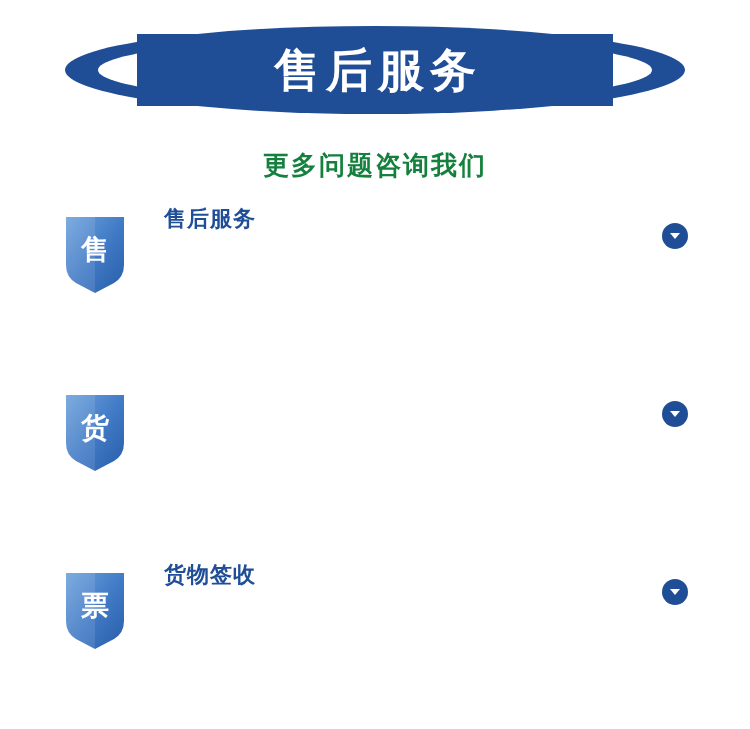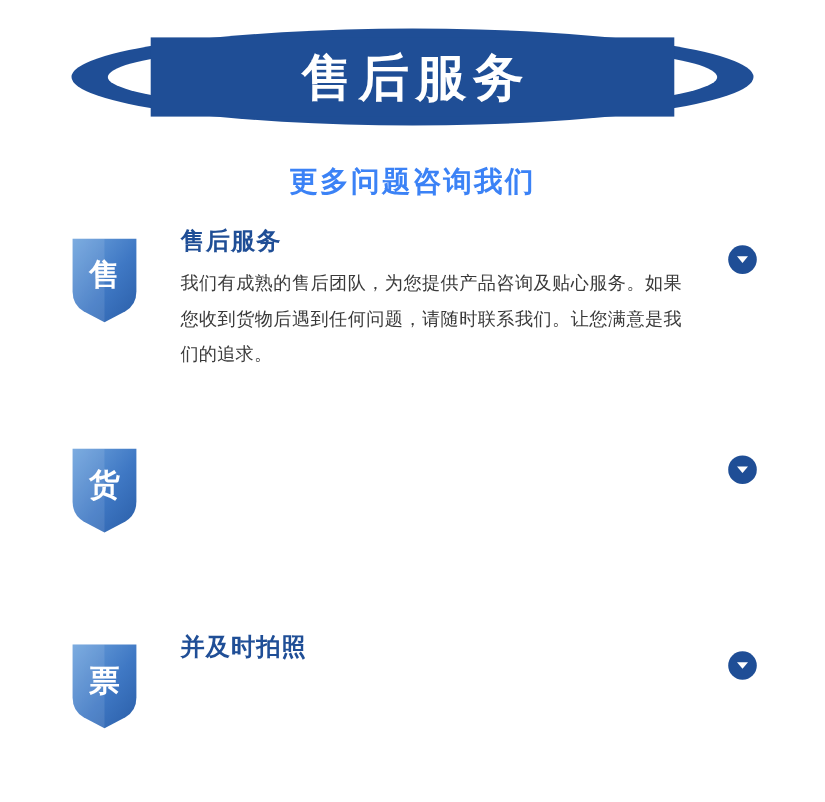--- a/index.html
+++ b/index.html
@@ -68,21 +68,21 @@
     text-indent: 6px;
     font-family: "Liberation Sans", sans-serif;
   }
 
   .subtitle {
     position: absolute;
     left: 0;
     top: 148px;
     width: 750px;
     text-align: center;
-    color: #3b82f6;
+    color: #15803d;
     font-size: 26px;
     font-weight: bold;
     letter-spacing: 2px;
   }
 
   
   .sections {
     position: absolute;
     left: 0;
     top: 205px;
@@ -184,21 +184,20 @@
               <stop offset="100%" stop-color="#2a5ea8"></stop>
             </linearGradient>
           </defs>
           <path d="M4 6 L62 6 L62 54 Q62 66 52 72 L33 82 L14 72 Q4 66 4 54 Z" fill="url(#g1)"></path>
           <path d="M4 6 L33 6 L33 82 L14 72 Q4 66 4 54 Z" fill="#ffffff" opacity="0.10"></path>
         </svg>
         <div class="badge-char">售</div>
       </div>
       <div class="sec-body">
         <h3 class="sec-title">售后服务</h3>
-        <p class="sec-text">我们有成熟的售后团队，为您提供产品咨询及贴心服务。如果您收到货物后遇到任何问题，请随时联系我们。让您满意是我们的追求。</p>
       </div>
       <div class="chevron"></div>
     </div>
 
     <div class="section">
       <div class="badge">
         <svg width="66" height="84" viewBox="0 0 66 84">
           <defs>
             <linearGradient id="g2" x1="0" y1="0" x2="1" y2="1">
               <stop offset="0%" stop-color="#6ea3dd"></stop>
@@ -223,19 +222,19 @@
               <stop offset="55%" stop-color="#3f78c4"></stop>
               <stop offset="100%" stop-color="#2a5ea8"></stop>
             </linearGradient>
           </defs>
           <path d="M4 6 L62 6 L62 54 Q62 66 52 72 L33 82 L14 72 Q4 66 4 54 Z" fill="url(#g3)"></path>
           <path d="M4 6 L33 6 L33 82 L14 72 Q4 66 4 54 Z" fill="#ffffff" opacity="0.10"></path>
         </svg>
         <div class="badge-char">票</div>
       </div>
       <div class="sec-body">
-        <h3 class="sec-title">并及时拍照</h3>
+        <h3 class="sec-title">货物签收</h3>
       </div>
       <div class="chevron"></div>
     </div>
 
   </div>
 </div>
 
 </body></html>

